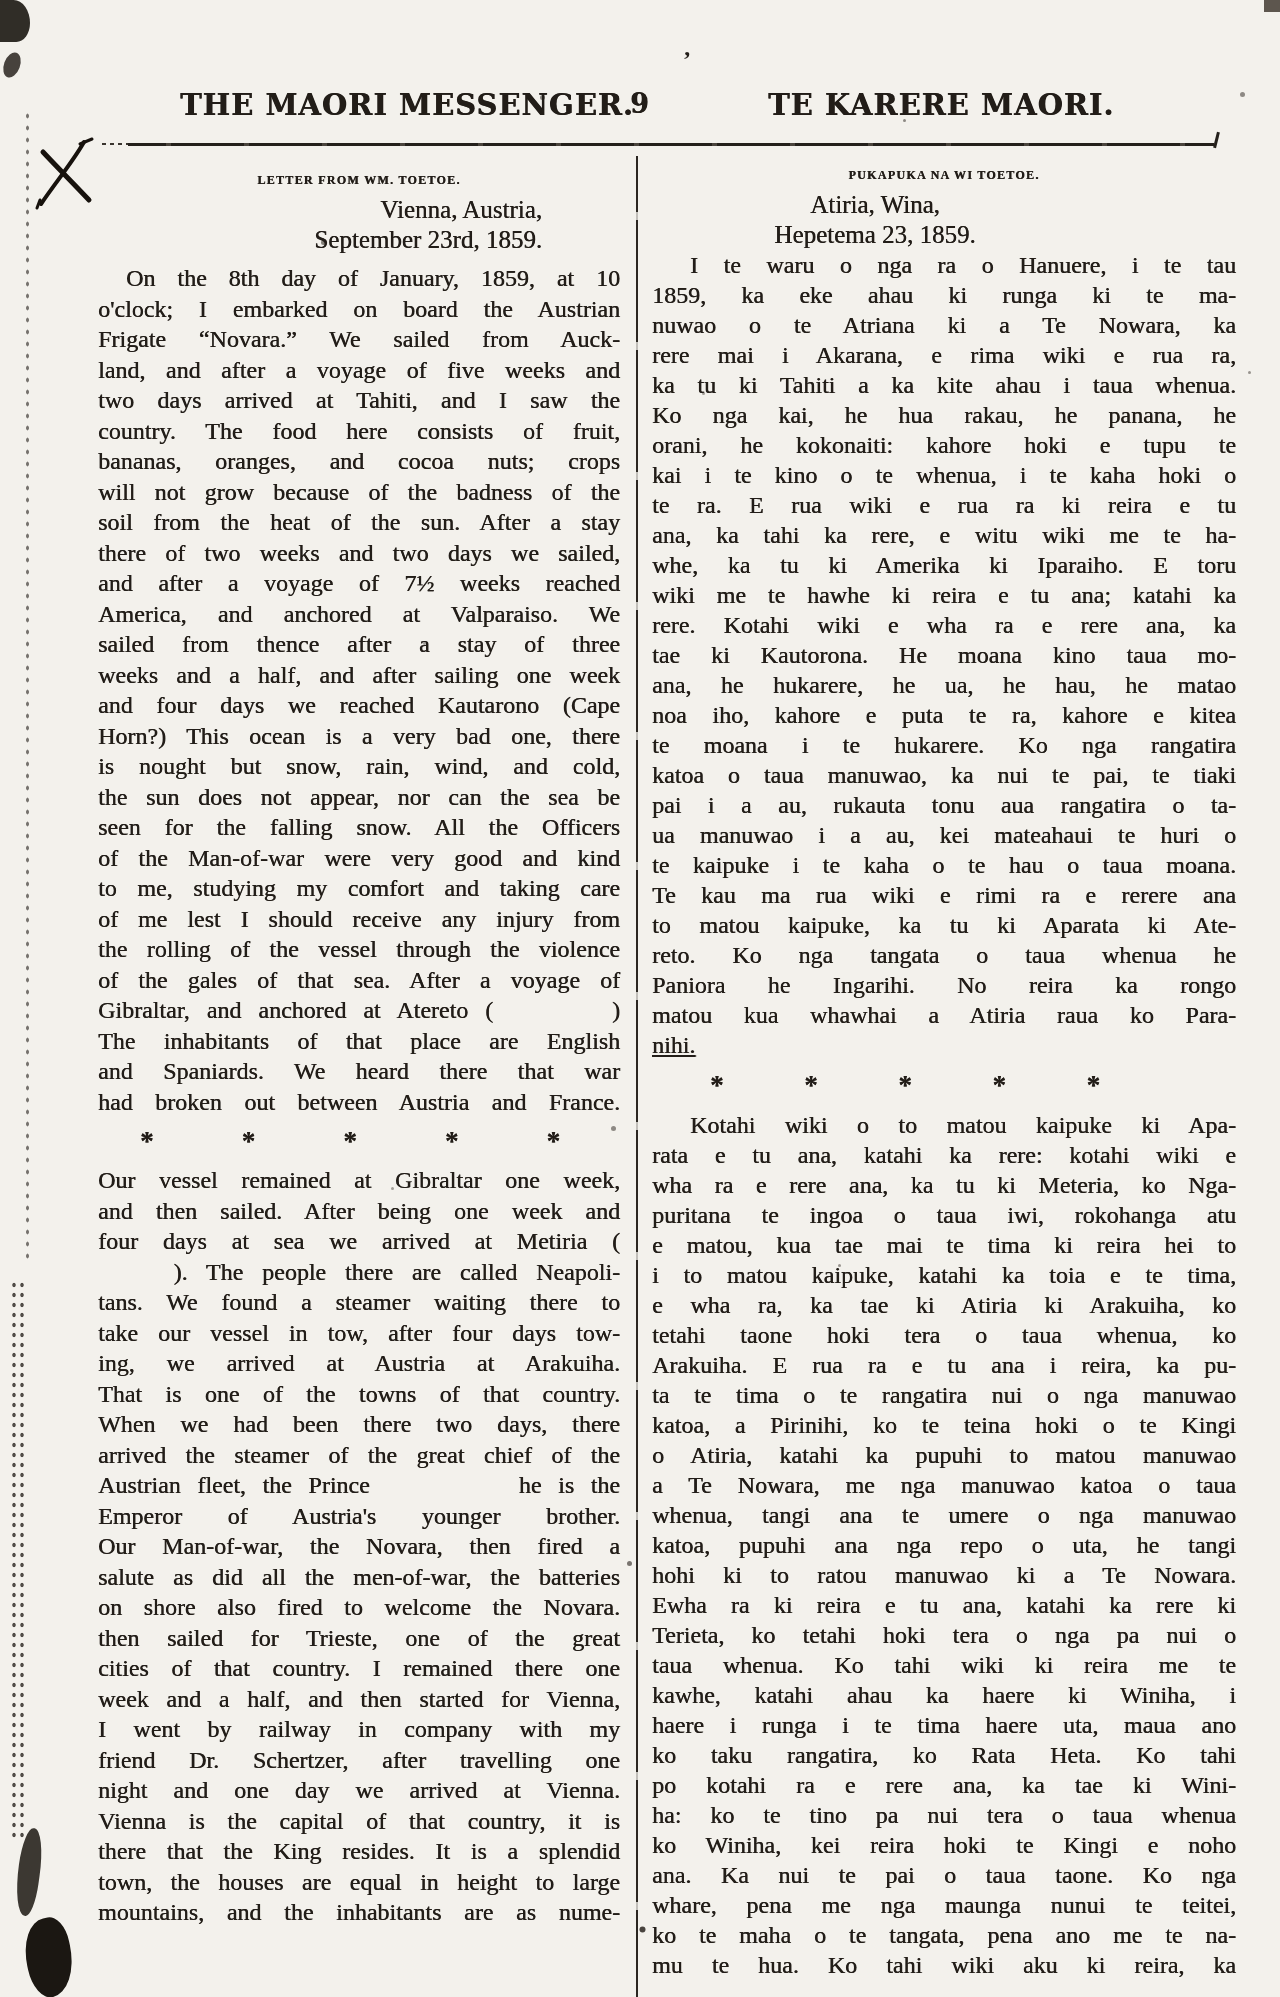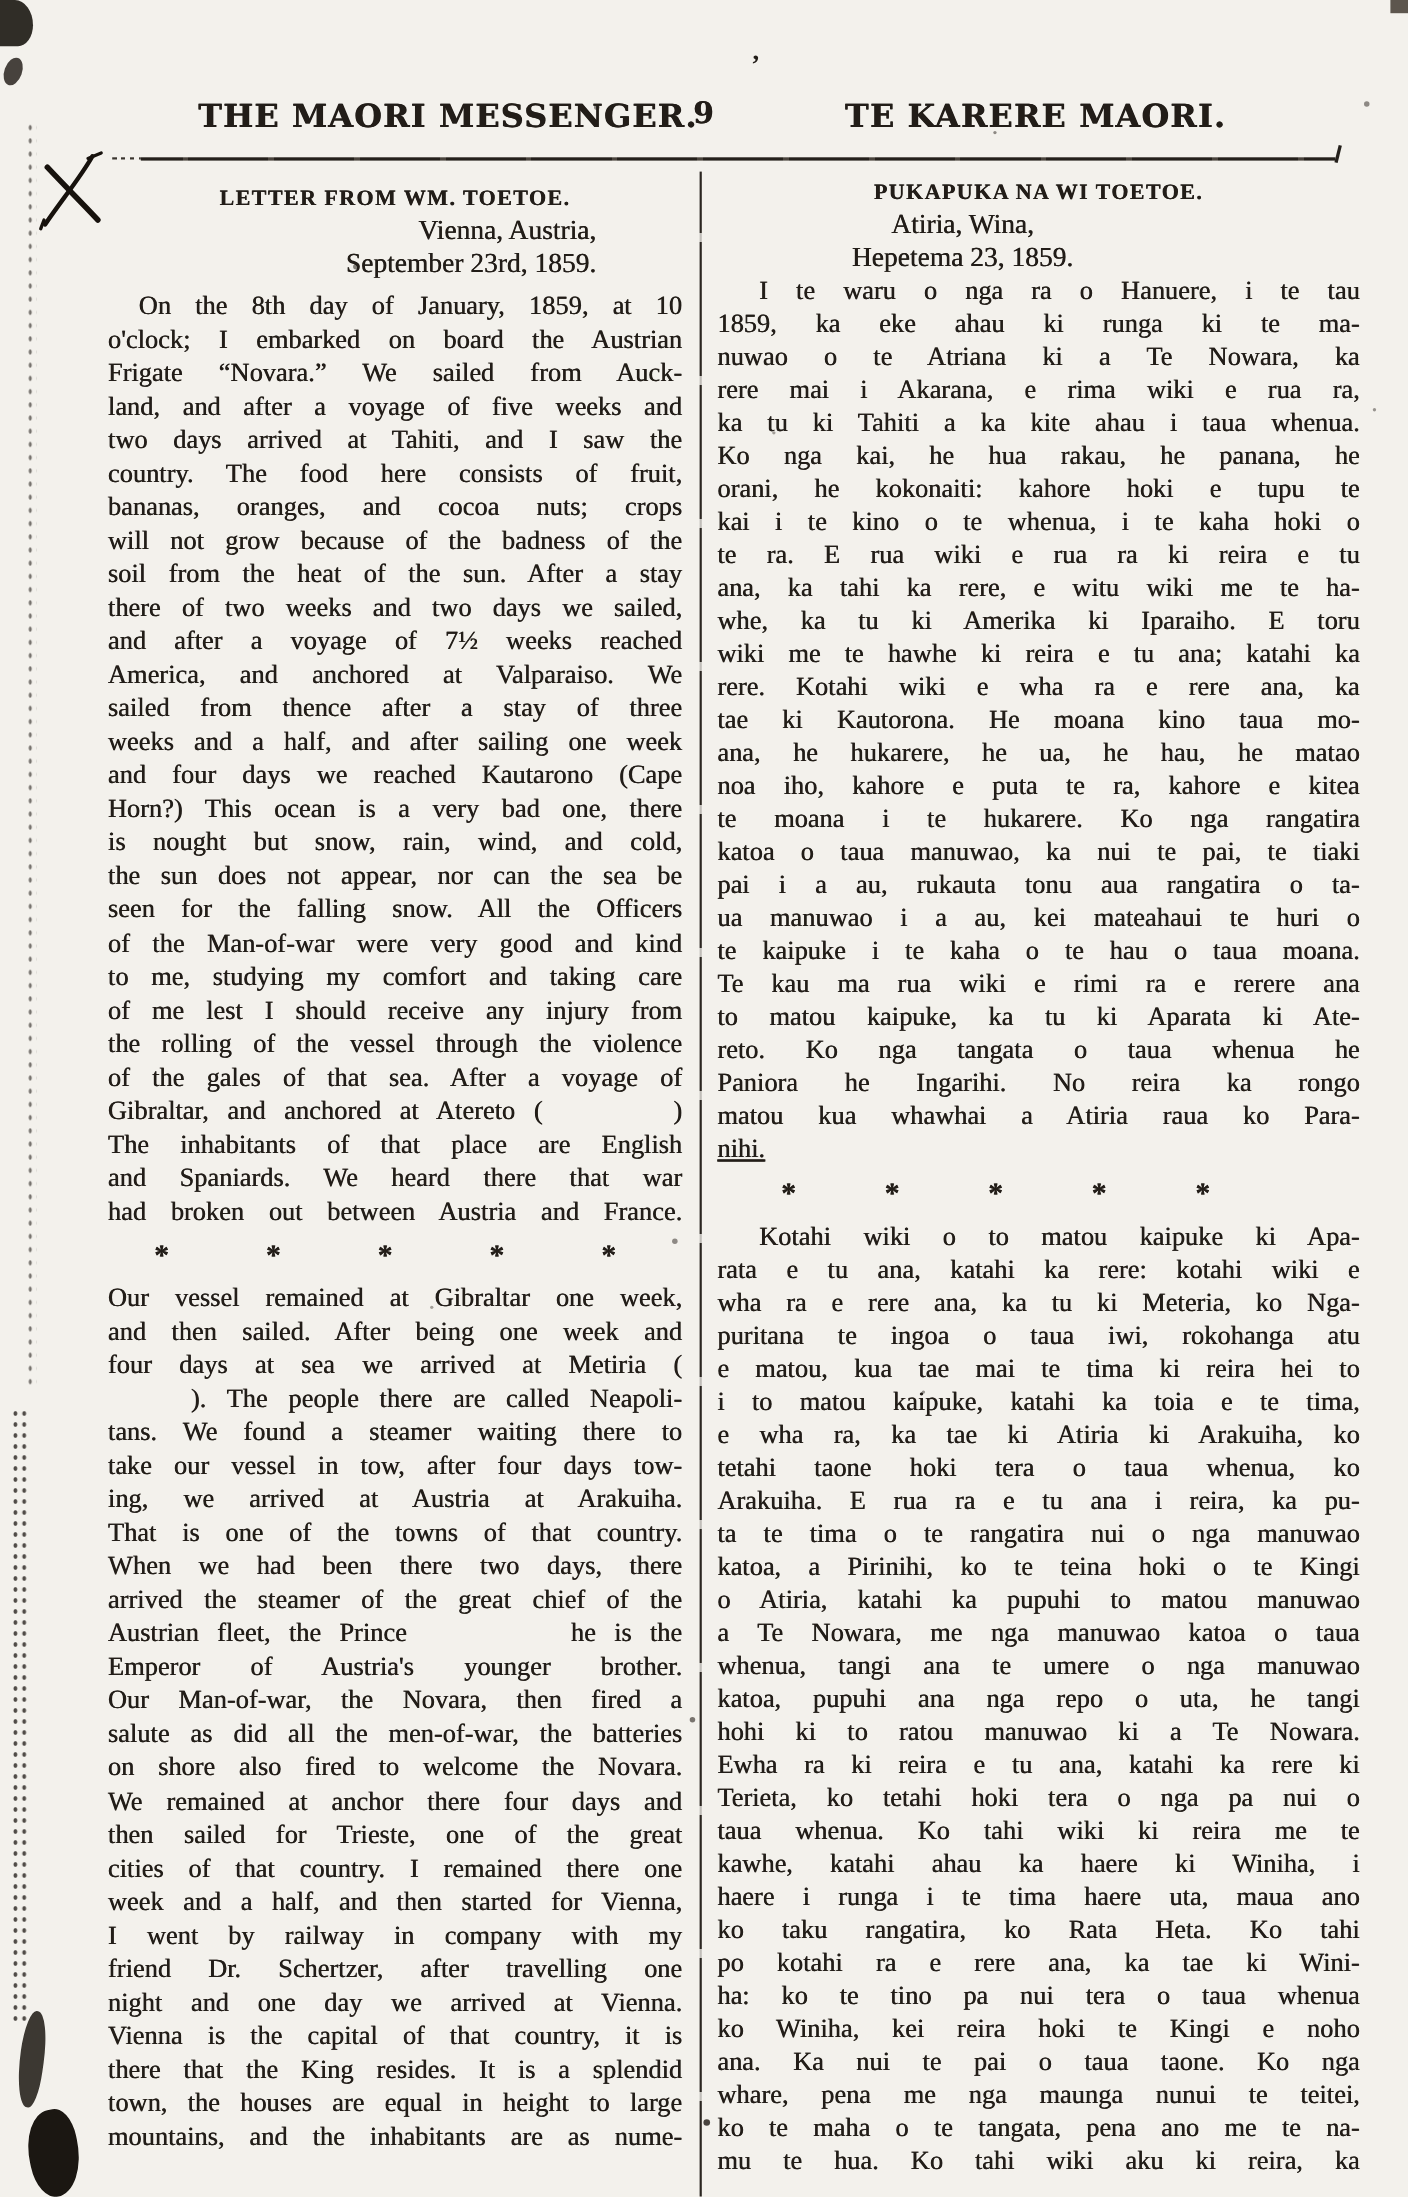--- a/index.html
+++ b/index.html
@@ -34,21 +34,21 @@
   
   .col-divider{
     position:absolute;left:636px;top:156px;width:2px;height:1841px;
     background:repeating-linear-gradient(180deg,#2b2621 0 56px,rgba(43,38,33,0.25) 56px 64px,#2b2621 64px 130px);
   }
   
   .col{position:absolute;}
   .col-left{left:98px;top:165px;width:522px;}
   .col-right{left:652px;top:160px;width:584px;}
   .col-heading{
-    text-align:center;font-weight:bold;font-size:20px;line-height:30px;
+    text-align:center;font-weight:bold;font-size:12px;line-height:30px;
     letter-spacing:1.3px;white-space:nowrap;
     text-shadow:0.4px 0 0 currentColor;
   }
   .dateline{
     text-align:right;font-size:25px;line-height:30px;
     text-shadow:0.4px 0 0 currentColor;
   }
   .col-left .dateline{padding-right:78px;}
   .col-right .dateline{padding-right:138px;text-align:center;}
   .ln{
@@ -176,21 +176,20 @@
     <div class="ln">take our vessel in tow, after four days tow-</div>
     <div class="ln">ing, we arrived at Austria at Arakuiha.</div>
     <div class="ln">That is one of the towns of that country.</div>
     <div class="ln">When we had been there two days, there</div>
     <div class="ln">arrived the steamer of the great chief of the</div>
     <div class="ln">Austrian fleet, the Prince&nbsp;&nbsp;&nbsp;&nbsp;&nbsp;&nbsp;&nbsp;&nbsp;&nbsp;he is the</div>
     <div class="ln">Emperor of Austria's younger brother.</div>
     <div class="ln">Our Man-of-war, the Novara, then fired a</div>
     <div class="ln">salute as did all the men-of-war, the batteries</div>
     <div class="ln">on shore also fired to welcome the Novara.</div>
-    <div class="ln">We remained at anchor there four days and</div>
     <div class="ln">then sailed for Trieste, one of the great</div>
     <div class="ln">cities of that country. I remained there one</div>
     <div class="ln">week and a half, and then started for Vienna,</div>
     <div class="ln">I went by railway in company with my</div>
     <div class="ln">friend Dr. Schertzer, after travelling one</div>
     <div class="ln">night and one day we arrived at Vienna.</div>
     <div class="ln">Vienna is the capital of that country, it is</div>
     <div class="ln">there that the King resides. It is a splendid</div>
     <div class="ln">town, the houses are equal in height to large</div>
     <div class="ln">mountains, and the inhabitants are as nume-</div>

